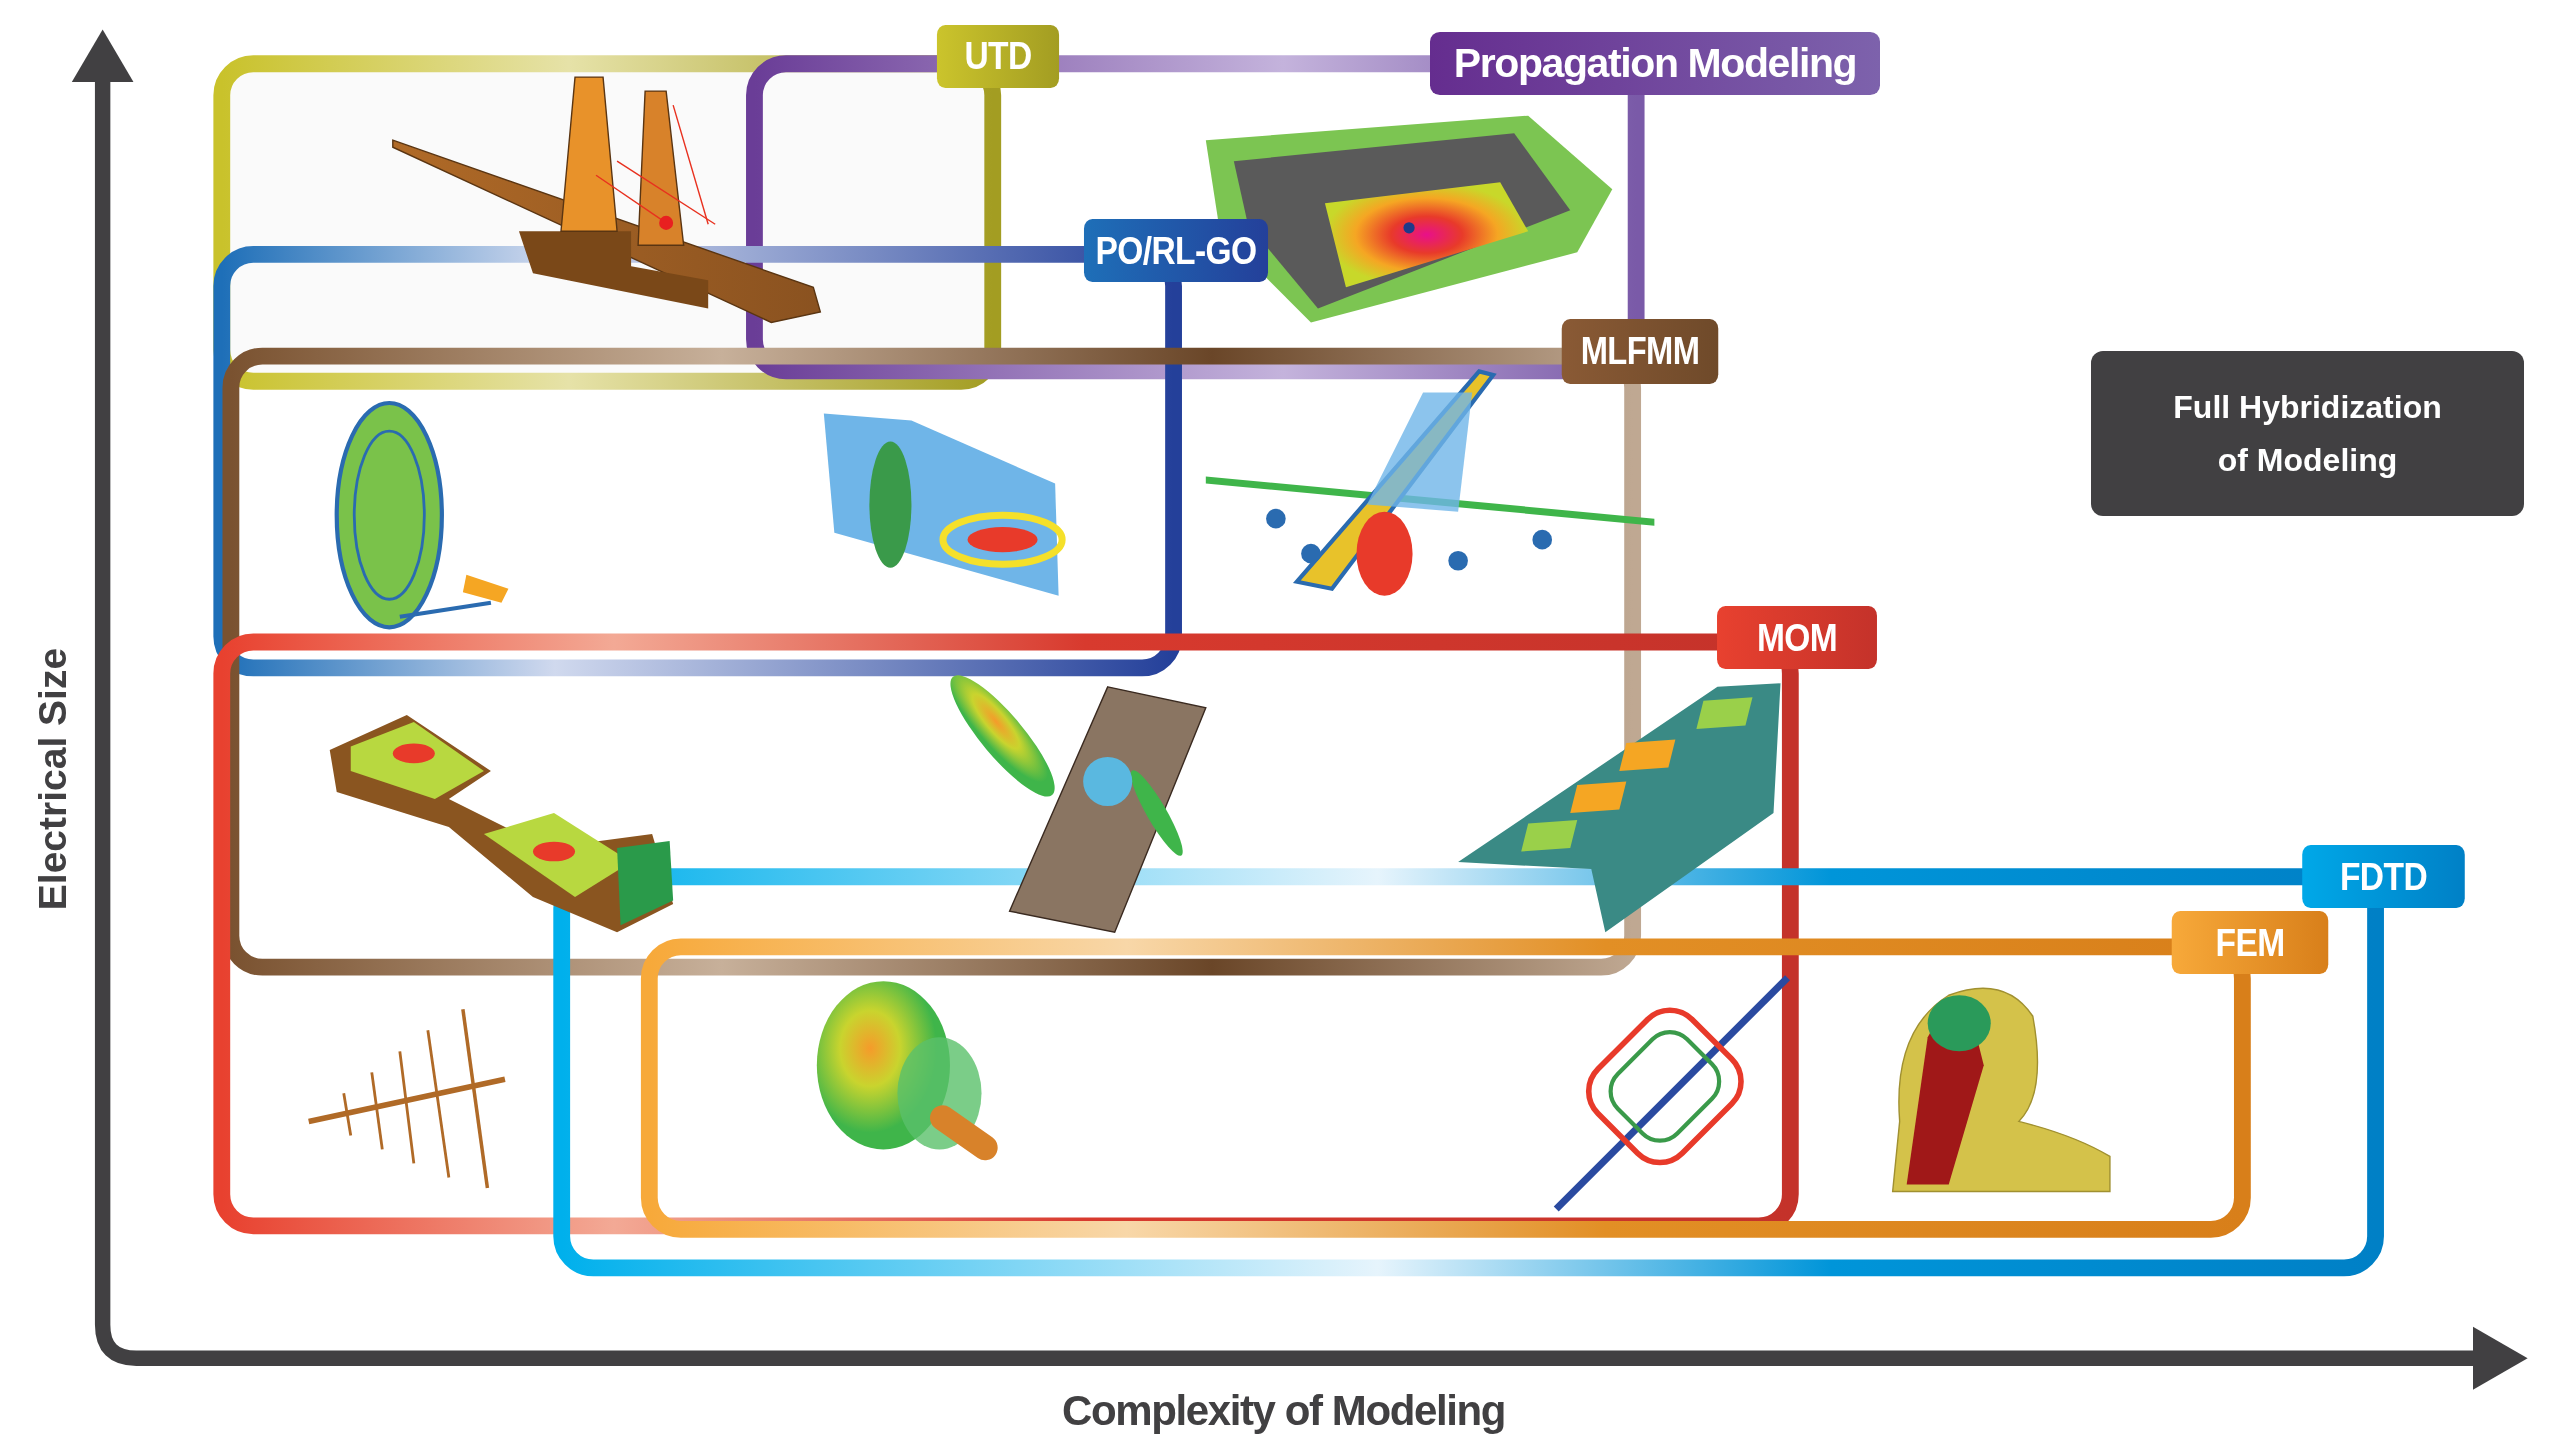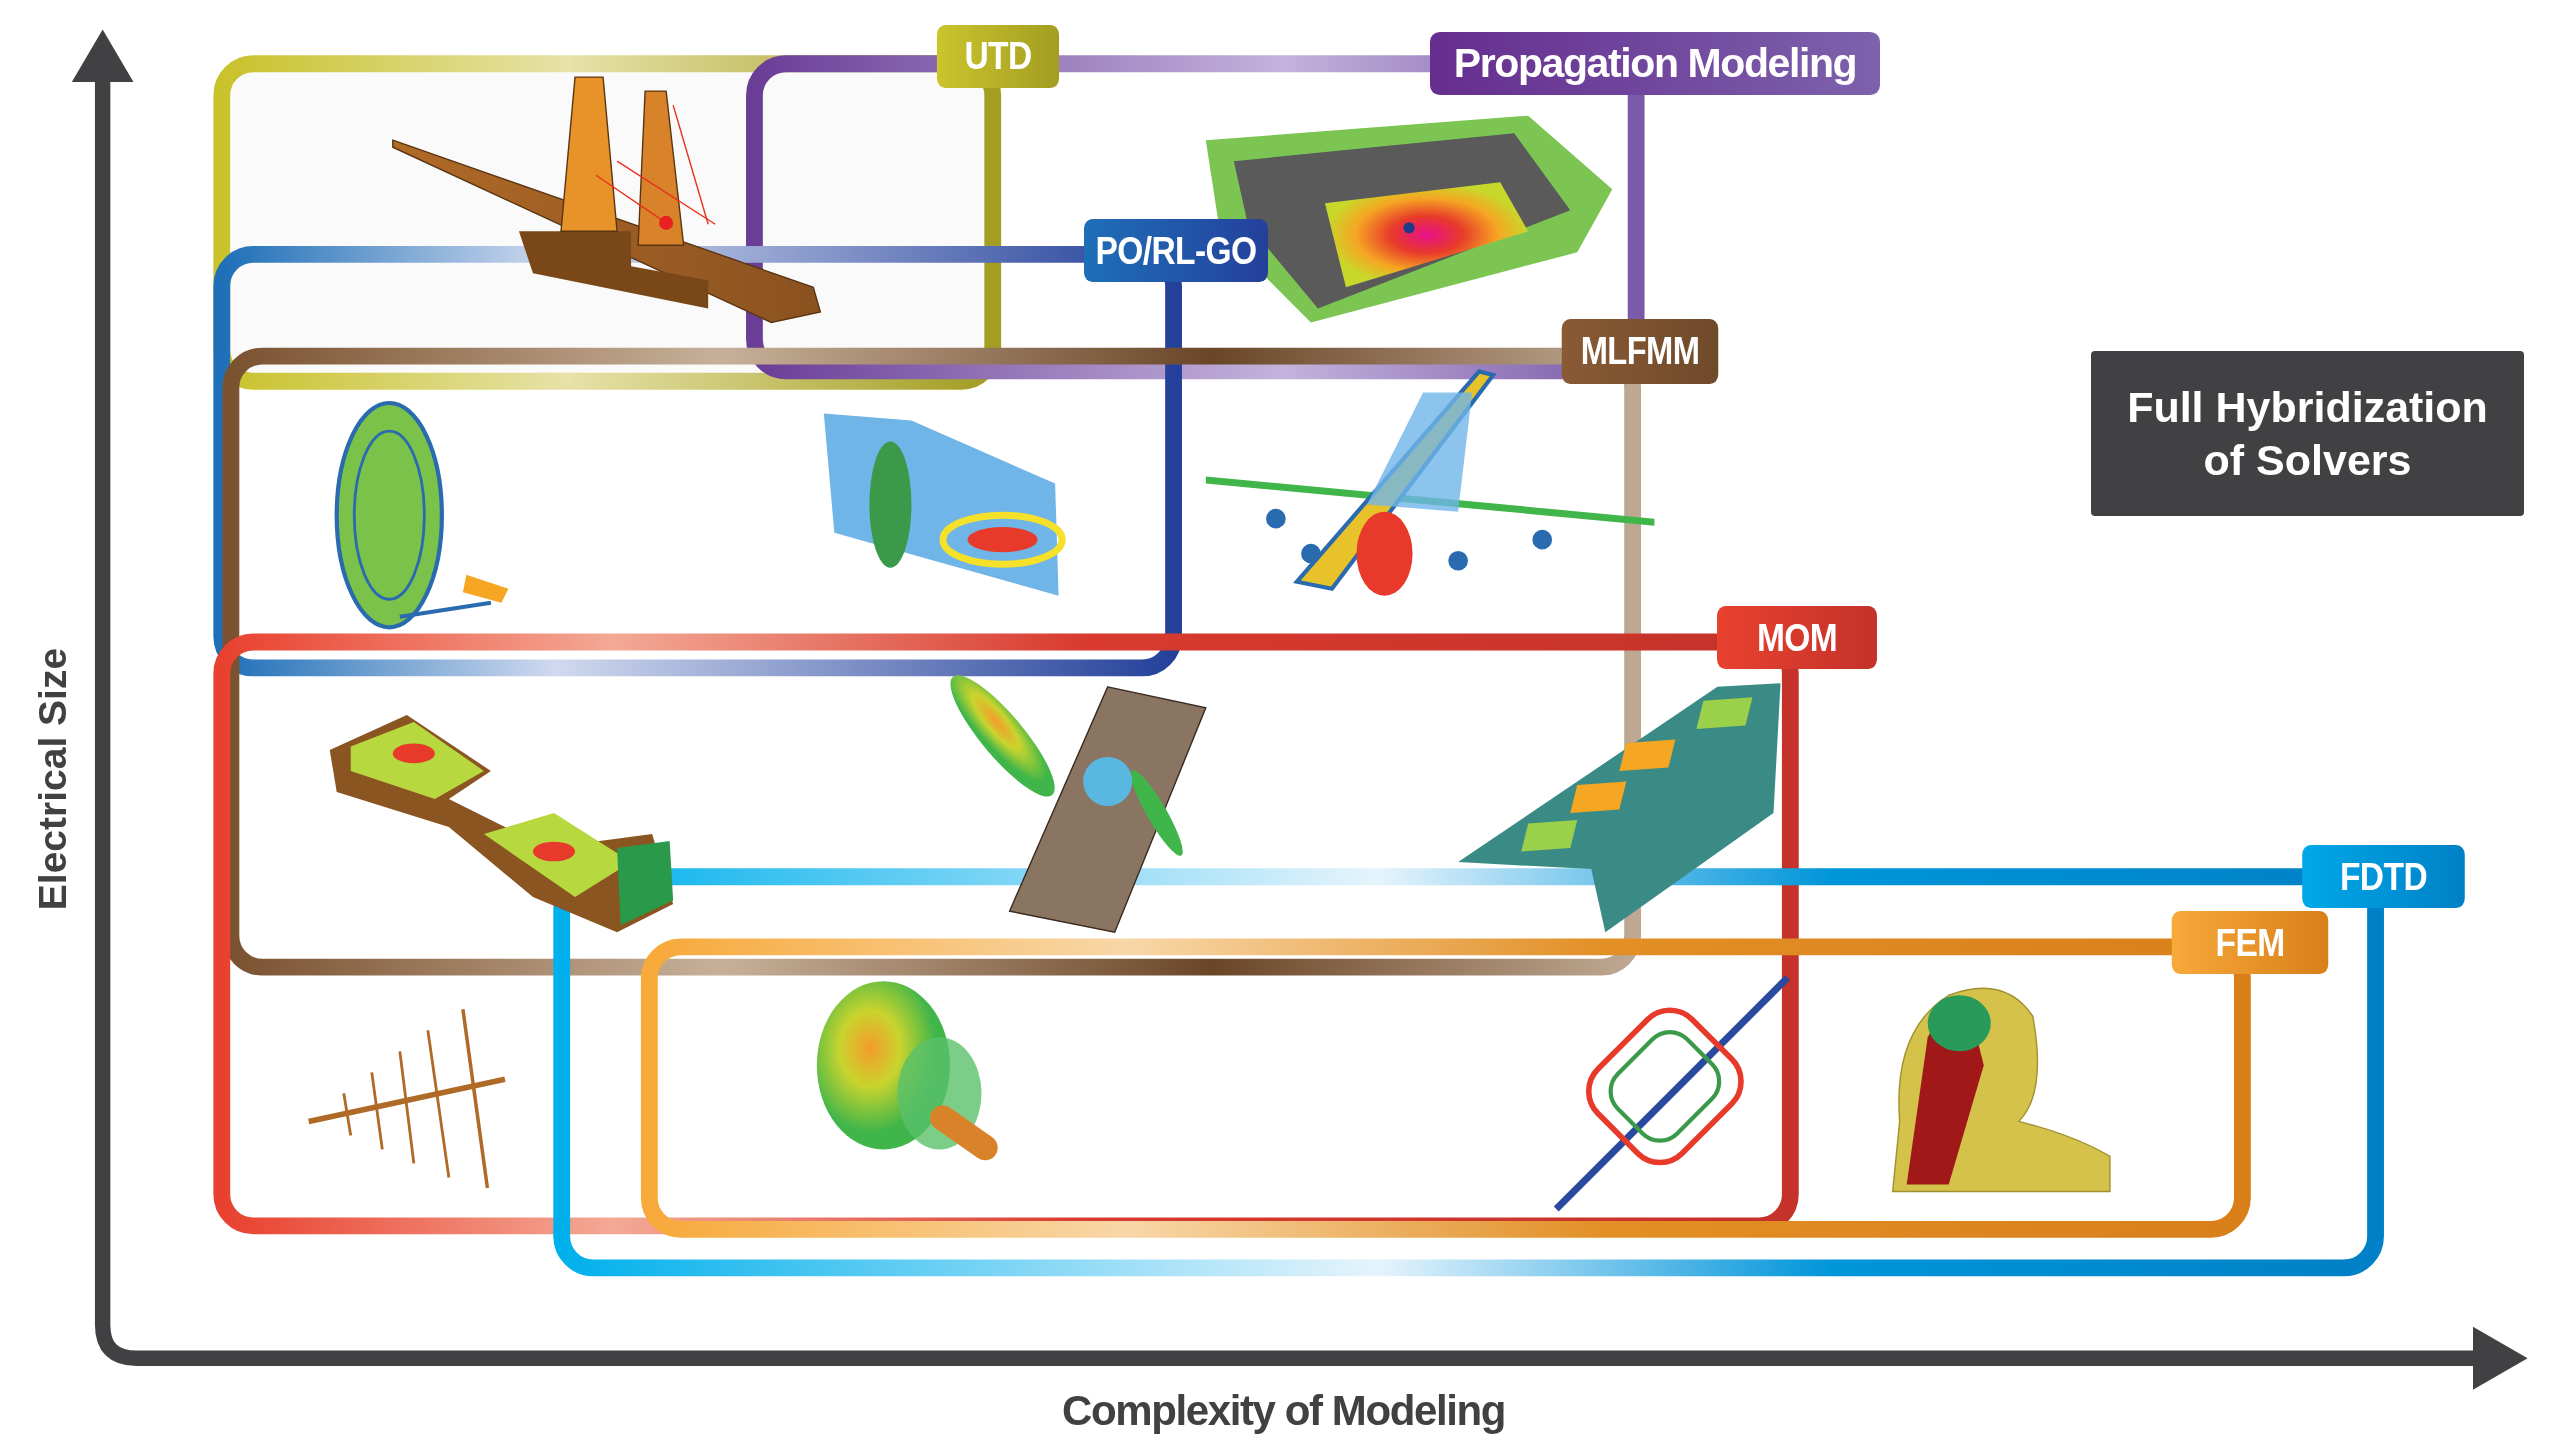--- a/index.html
+++ b/index.html
@@ -1,20 +1,20 @@
 <!DOCTYPE html>
 <html style="font-size:11.2px"><head>
 <meta charset="utf-8">
 <style>
   html,body{margin:0;padding:0;background:#ffffff;}
   body{width:2563px;height:1455px;position:relative;overflow:hidden;font-family:"Liberation Sans",sans-serif;}
   svg#diagram{position:absolute;left:0;top:0;}
   .lbl{position:absolute;display:flex;align-items:center;justify-content:center;color:#fff;font-weight:bold;border-radius:9.8px;font-family:"Liberation Sans",sans-serif;letter-spacing:-0.7px;transform:scaleX(0.86);}
   .axis-label{position:absolute;color:#414042;font-weight:bold;font-family:"Liberation Sans",sans-serif;}
-  #hybrid-box{position:absolute;left:2091px;top:351px;width:433px;height:165px;background:#414042;border-radius:4px;color:#fff;font-weight:bold;font-size:43px;line-height:53px;display:flex;flex-direction:column;align-items:center;justify-content:center;text-align:center;}
+  #hybrid-box{position:absolute;left:2091px;top:351px;width:433px;height:165px;background:#414042;border-radius:12px;color:#fff;font-weight:bold;font-size:32px;line-height:53px;display:flex;flex-direction:column;align-items:center;justify-content:center;text-align:center;}
 </style>
 </head>
 <body>
 
 <svg id="diagram" width="2563" height="1455" viewBox="0 0 3656 2076">
   <defs>
     <linearGradient id="g-utd" x1="0" x2="1">
         <stop offset="0" stop-color="#c9c22b"></stop>
         <stop offset="0.45" stop-color="#e6e2a8"></stop>
         <stop offset="1" stop-color="#a39d22"></stop>
@@ -182,18 +182,18 @@
 <div class="lbl" style="left:927px;top:24.5px;width:142px;height:63px;font-size:39px;background:linear-gradient(90deg,#cbc42c,#a39d22);">UTD</div>
 <div class="lbl" style="left:1430px;top:32px;width:450px;height:63px;font-size:41px;background:linear-gradient(90deg,#652d8f,#7d62ac);transform:none;letter-spacing:-1.4px;">Propagation Modeling</div>
 <div class="lbl" style="left:1069px;top:219px;width:214px;height:63px;font-size:39px;background:linear-gradient(90deg,#1e6fb8,#24409a);">PO/RL-GO</div>
 <div class="lbl" style="left:1549px;top:319px;width:182px;height:65px;font-size:38px;background:linear-gradient(90deg,#8a5a35,#6f4a2a);">MLFMM</div>
 <div class="lbl" style="left:1704px;top:606px;width:186px;height:63px;font-size:39px;background:linear-gradient(90deg,#e8412f,#c4322a);">MOM</div>
 <div class="lbl" style="left:2289px;top:845px;width:189px;height:63px;font-size:39px;background:linear-gradient(90deg,#00a8e8,#0080c6);">FDTD</div>
 <div class="lbl" style="left:2159px;top:911px;width:182px;height:63px;font-size:39px;background:linear-gradient(90deg,#f7a93a,#d87f1a);">FEM</div>
 
 <div id="hybrid-box">
   <span>Full Hybridization</span>
-  <span>of Solvers</span>
+  <span>of Modeling</span>
 </div>
 
 <div class="axis-label" style="left:1038px;top:1387px;width:491px;text-align:center;font-size:42px;letter-spacing:-1.4px;">Complexity of Modeling</div>
 <div class="axis-label" style="left:-147px;top:757px;width:400px;text-align:center;font-size:39px;transform:rotate(-90deg);">Electrical Size</div>
 
 
 </body></html>

